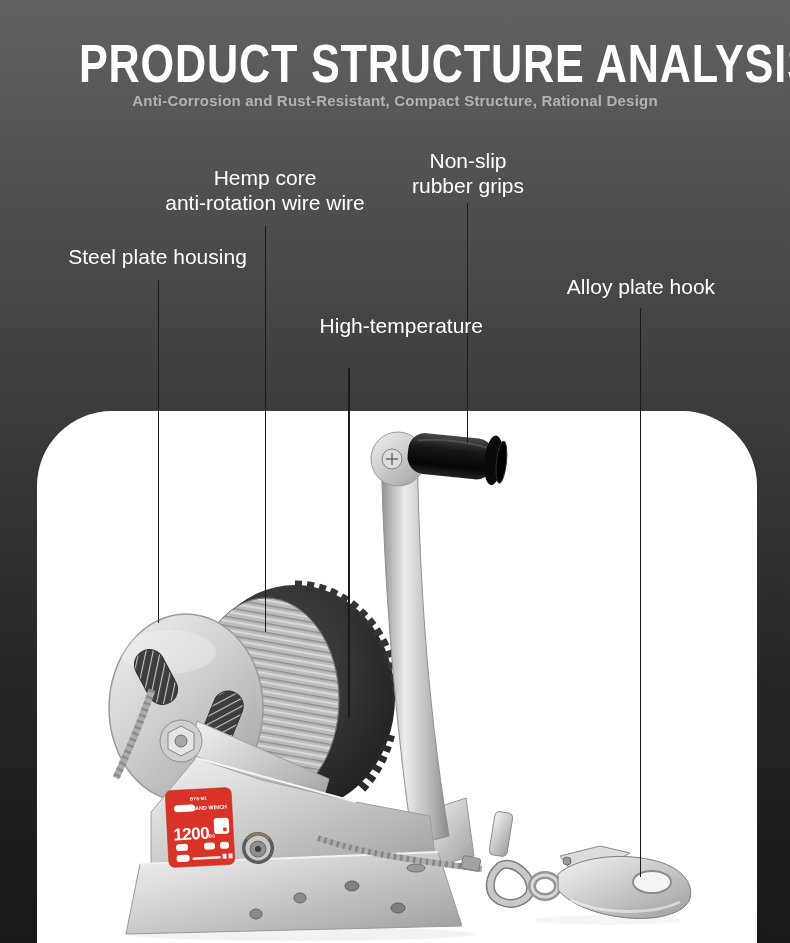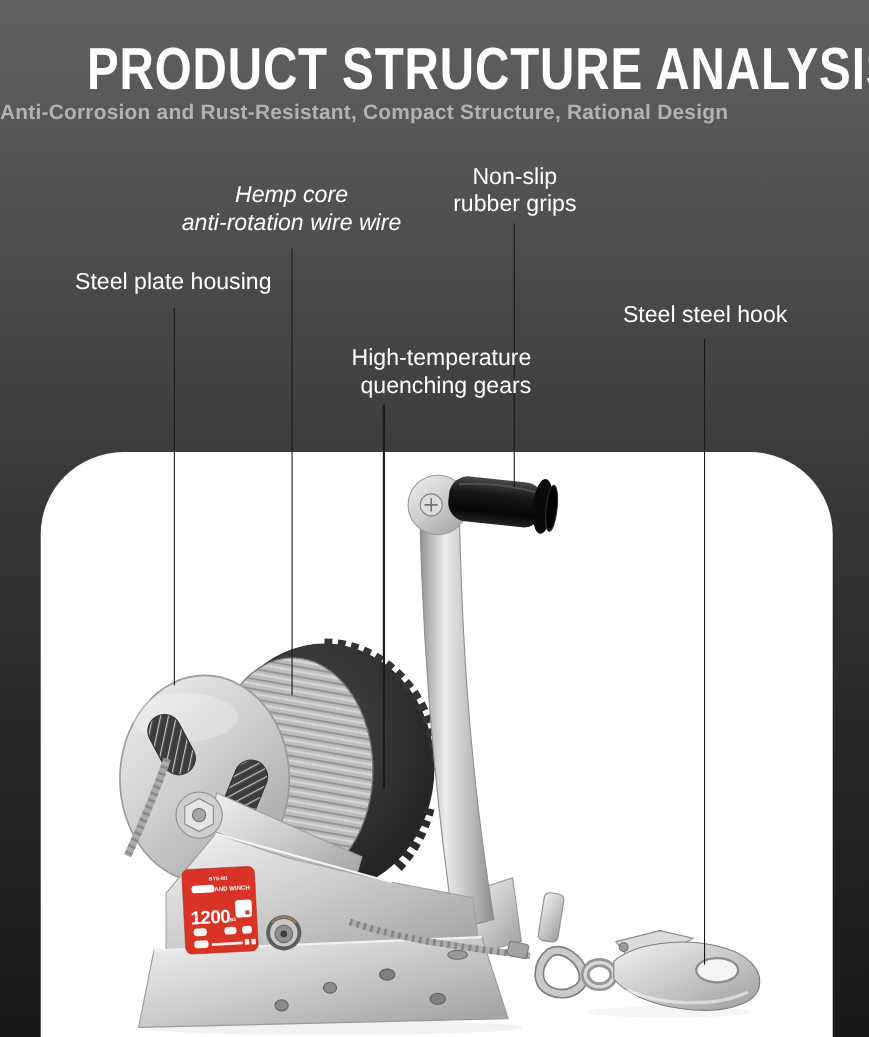--- a/index.html
+++ b/index.html
@@ -8,22 +8,22 @@
     background:linear-gradient(180deg,#616161 0%,#4b4b4b 26%,#383838 48%,#262626 72%,#181818 100%);
     font-family:"Liberation Sans",sans-serif;
   }
   .title{
     position:absolute;top:34px;left:0;right:0;text-align:center;
     color:#ffffff;font-size:54px;font-weight:bold;line-height:58px;
     letter-spacing:1px;transform:scaleX(0.8);transform-origin:center;
     white-space:nowrap;
   }
   .subtitle{
-    position:absolute;top:92px;left:0;right:0;text-align:left;
-    color:#b2b2b2;font-size:19px;font-weight:bold;letter-spacing:0.2px;
+    position:absolute;top:92px;left:0;right:0;text-align:center;
+    color:#b2b2b2;font-size:15px;font-weight:bold;letter-spacing:0.2px;
   }
   .callout{
     position:absolute;color:#ffffff;font-size:21px;line-height:25px;
     text-align:center;z-index:6;
   }
   .callout span{display:block;}
   .callout-line{
     position:absolute;width:1.5px;background:#1a1a1a;z-index:5;
   }
   .card{
@@ -196,32 +196,31 @@
       <path d="M 570 900 C 600 914 650 916 680 902" fill="none" stroke="#ffffff" stroke-width="3" opacity="0.5"></path>
     </g>
   </svg>
 
   <div class="callout-line" style="left:157.5px;top:280px;height:343px;"></div>
   <div class="callout-line" style="left:264.5px;top:226px;height:406px;"></div>
   <div class="callout-line" style="left:348px;top:368px;height:349px;"></div>
   <div class="callout-line" style="left:466.5px;top:203px;height:240px;"></div>
   <div class="callout-line" style="left:639.5px;top:308px;height:569px;"></div>
 
-  <div class="callout" style="left:115px;top:165px;width:300px;font-style:italic;">
+  <div class="callout" style="left:115px;top:165px;width:300px;">
     <span>Hemp core</span>
     <span>anti-rotation wire wire</span>
   </div>
   <div class="callout" style="left:40px;top:244px;width:235px;">
     <span>Steel plate housing</span>
   </div>
   <div class="callout" style="left:368px;top:148px;width:200px;">
     <span>Non-slip</span>
     <span>rubber grips</span>
   </div>
   <div class="callout" style="left:516px;top:274px;width:250px;">
-    <span>Steel steel hook</span>
+    <span>Alloy plate hook</span>
   </div>
   <div class="callout" style="left:233px;top:313px;width:250px;text-align:right;">
     <span>High-temperature</span>
-    <span>quenching gears</span>
   </div>
 
 </div>
 
 </body></html>

